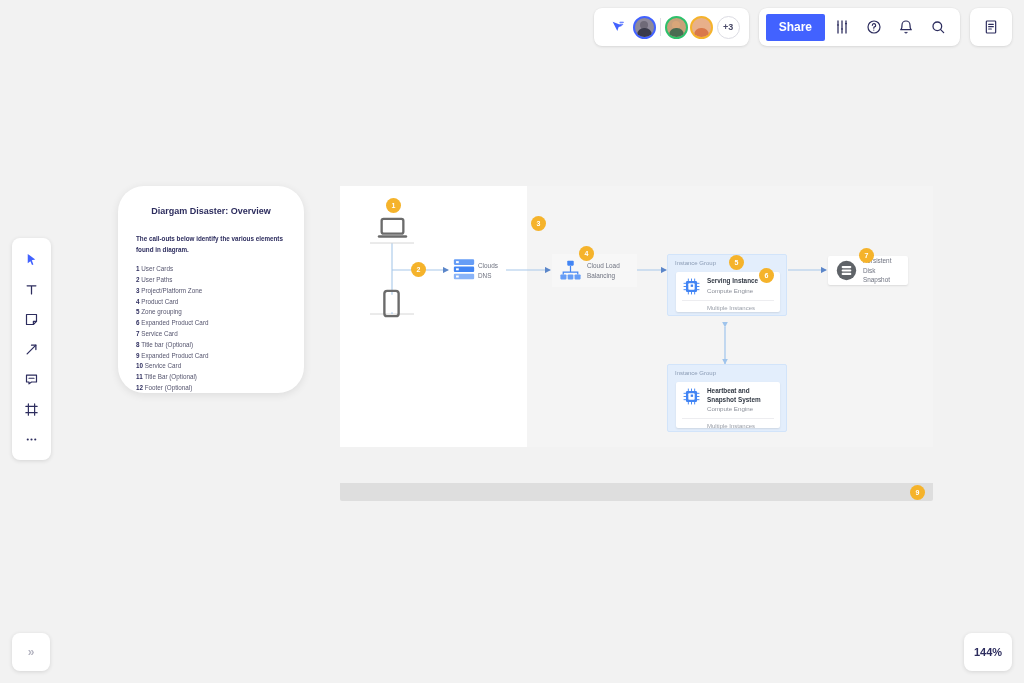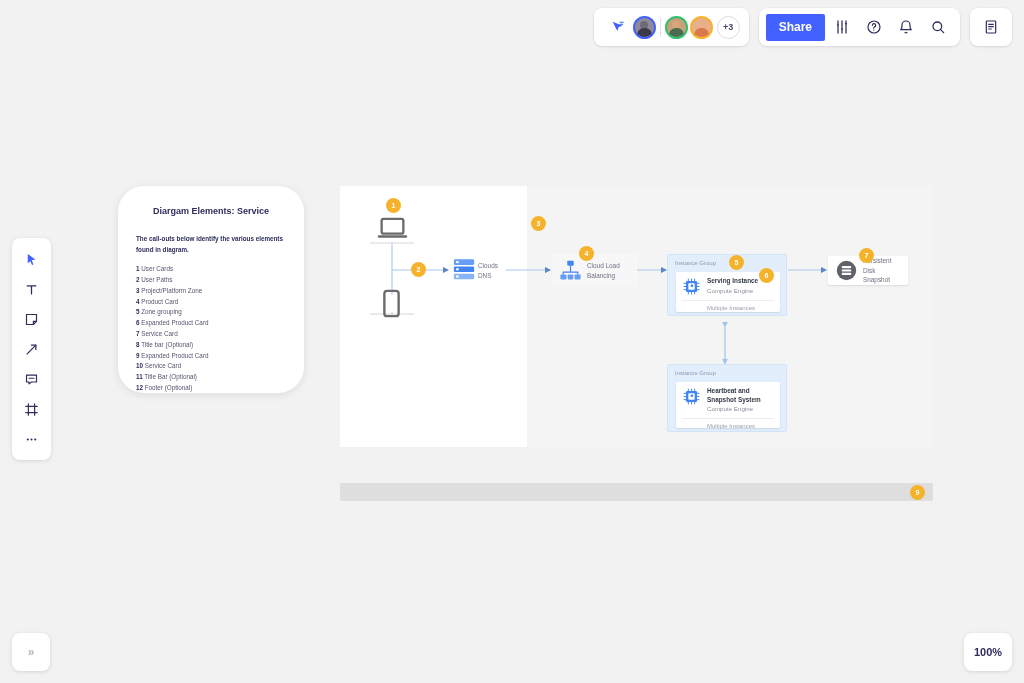--- a/index.html
+++ b/index.html
@@ -277,21 +277,21 @@
     <div class="tool">
       <svg width="15" height="15" viewBox="0 0 24 24" fill="#2d2d5e">
         <circle cx="6" cy="12" r="1.7"></circle>
           <circle cx="12" cy="12" r="1.7"></circle>
           <circle cx="18" cy="12" r="1.7"></circle>
       </svg>
     </div>
   </div>
 
   <div class="legend">
-    <div class="legend-title">Diargam Elements: Service</div>
+    <div class="legend-title">Diargam Disaster: Overview</div>
     <div class="legend-sub">The call-outs below identify the various elements found in diagram.</div>
     <ul class="legend-list">
       <li><b>1</b> <span>User Cards</span></li>
       <li><b>2</b> <span>User Paths</span></li>
       <li><b>3</b> <span>Project/Platform Zone</span></li>
       <li><b>4</b> <span>Product Card</span></li>
       <li><b>5</b> <span>Zone grouping</span></li>
       <li><b>6</b> <span>Expanded Product Card</span></li>
       <li><b>7</b> <span>Service Card</span></li>
       <li><b>8</b> <span>Title bar (Optional)</span></li>
@@ -463,15 +463,15 @@
       </div>
       <div class="marker" style="left:519px;top:62px;">7</div>
     </div>
   </div>
 
   <div class="frame-footer">
     <div class="marker" style="right:8px;top:1.5px;">9</div>
   </div>
 
   <div class="bl-panel">»</div>
-  <div class="zoom-panel">100%</div>
+  <div class="zoom-panel">144%</div>
 
 </div>
 
 </body></html>

